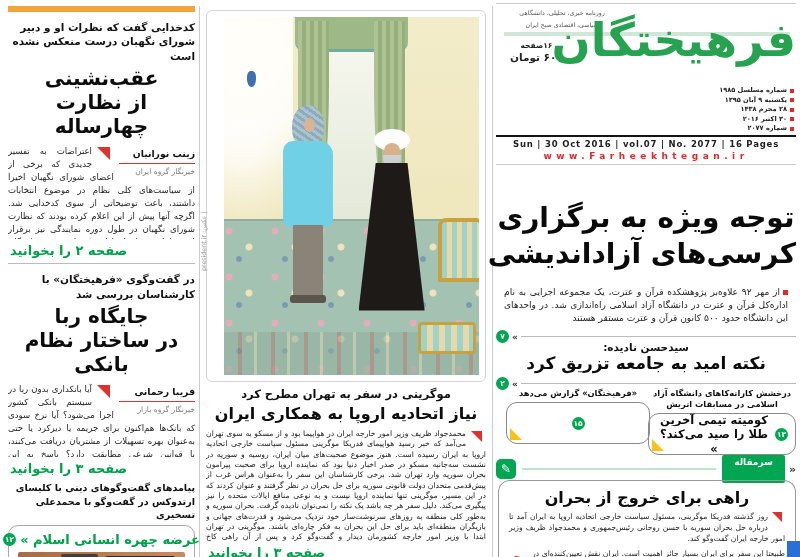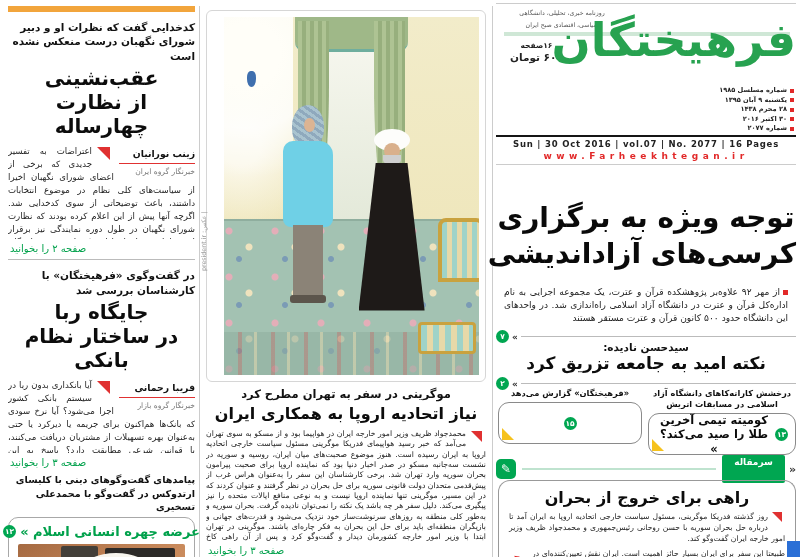--- a/index.html
+++ b/index.html
@@ -9,21 +9,21 @@
   
   .col-left{position:absolute;left:8px;top:0;width:187px;}
   .orange-bar{margin-top:6px;height:6px;background:#F2A53C;}
   .kicker{font-size:10.5px;font-weight:bold;text-align:right;line-height:1.38;color:#111;}
   .headline{font-size:20px;font-weight:800;text-align:center;line-height:1.2;color:#0c0c0c;margin-top:3px;}
   .body-txt{margin-top:7px;font-size:8.6px;line-height:1.5;text-align:justify;color:#222;overflow:hidden;}
   .byline{float:right;width:76px;text-align:right;margin-left:5px;padding-top:2px;}
   .byline .bname{display:block;font-size:9.3px;font-weight:bold;color:#111;border-bottom:1.6px solid #e03131;padding-bottom:2px;}
   .byline .brole{display:block;font-size:7.6px;color:#777;margin-top:2px;}
   .flag{float:right;width:0;height:0;border-top:13px solid #e03131;border-left:13px solid transparent;margin:2px 4px 2px 5px;}
-  .pref{font-size:10px;font-weight:normal;color:#00a14b;text-align:left;margin:4px 2px 5px;}
+  .pref{font-size:13px;font-weight:bold;color:#00a14b;text-align:left;margin:4px 2px 5px;}
   .ldiv{border:0;border-top:1px solid #bbb;margin:4px 0 8px;}
   .box3{border:1px solid #a8a8a8;border-radius:10px;margin-top:4px;padding:6px 8px 0;position:relative;height:146px;box-sizing:border-box;}
   .g-head{display:flex;align-items:center;justify-content:center;gap:4px;font-size:13px;font-weight:800;color:#00a14b;white-space:nowrap;}
   .badge{display:inline-flex;align-items:center;justify-content:center;min-width:13px;height:13px;border-radius:50%;background:#00a651;color:#fff;font-size:7.5px;font-weight:bold;flex:0 0 auto;}
   
   .cleric{position:relative;overflow:hidden;height:108px;margin:5px 1px 0;border-radius:2px;background:linear-gradient(150deg,#a56a42 0%,#c8895b 45%,#d99e6d 100%);}
   .screen{position:absolute;right:6%;top:4%;width:42%;height:26%;background:#2c2a28;border-radius:2px;}
   .screen2{position:absolute;right:52%;top:2%;width:22%;height:20%;background:#433f39;border-radius:2px;}
   .turban2{position:absolute;left:39%;top:8%;width:66px;height:32px;background:#f7f5ee;border-radius:50% 50% 45% 45%;}
   
@@ -273,21 +273,21 @@
     <div class="teaser" style="right:0;width:148px">
       <div class="t-kicker">درخشش کاراته‌کاهای دانشگاه آزاد اسلامی در مسابقات اتریش</div>
       <div class="t-box">
         <div class="t-head">
           <span class="badge">۱۳</span>
           <span>کومیته تیمی آخرین طلا را صید می‌کند؟ »</span>
         </div>
         <div class="t-corner"></div>
       </div>
     </div>
-    <div class="teaser" style="left:2px;width:144px">
+    <div class="teaser" style="left:10px;width:144px">
       <div class="t-kicker">«فرهیختگان» گزارش می‌دهد</div>
       <div class="t-box">
         <div class="t-head">
           <span class="badge">۱۵</span>
         </div>
         <div class="t-corner"></div>
       </div>
     </div>
 
     <div class="ed-head">

